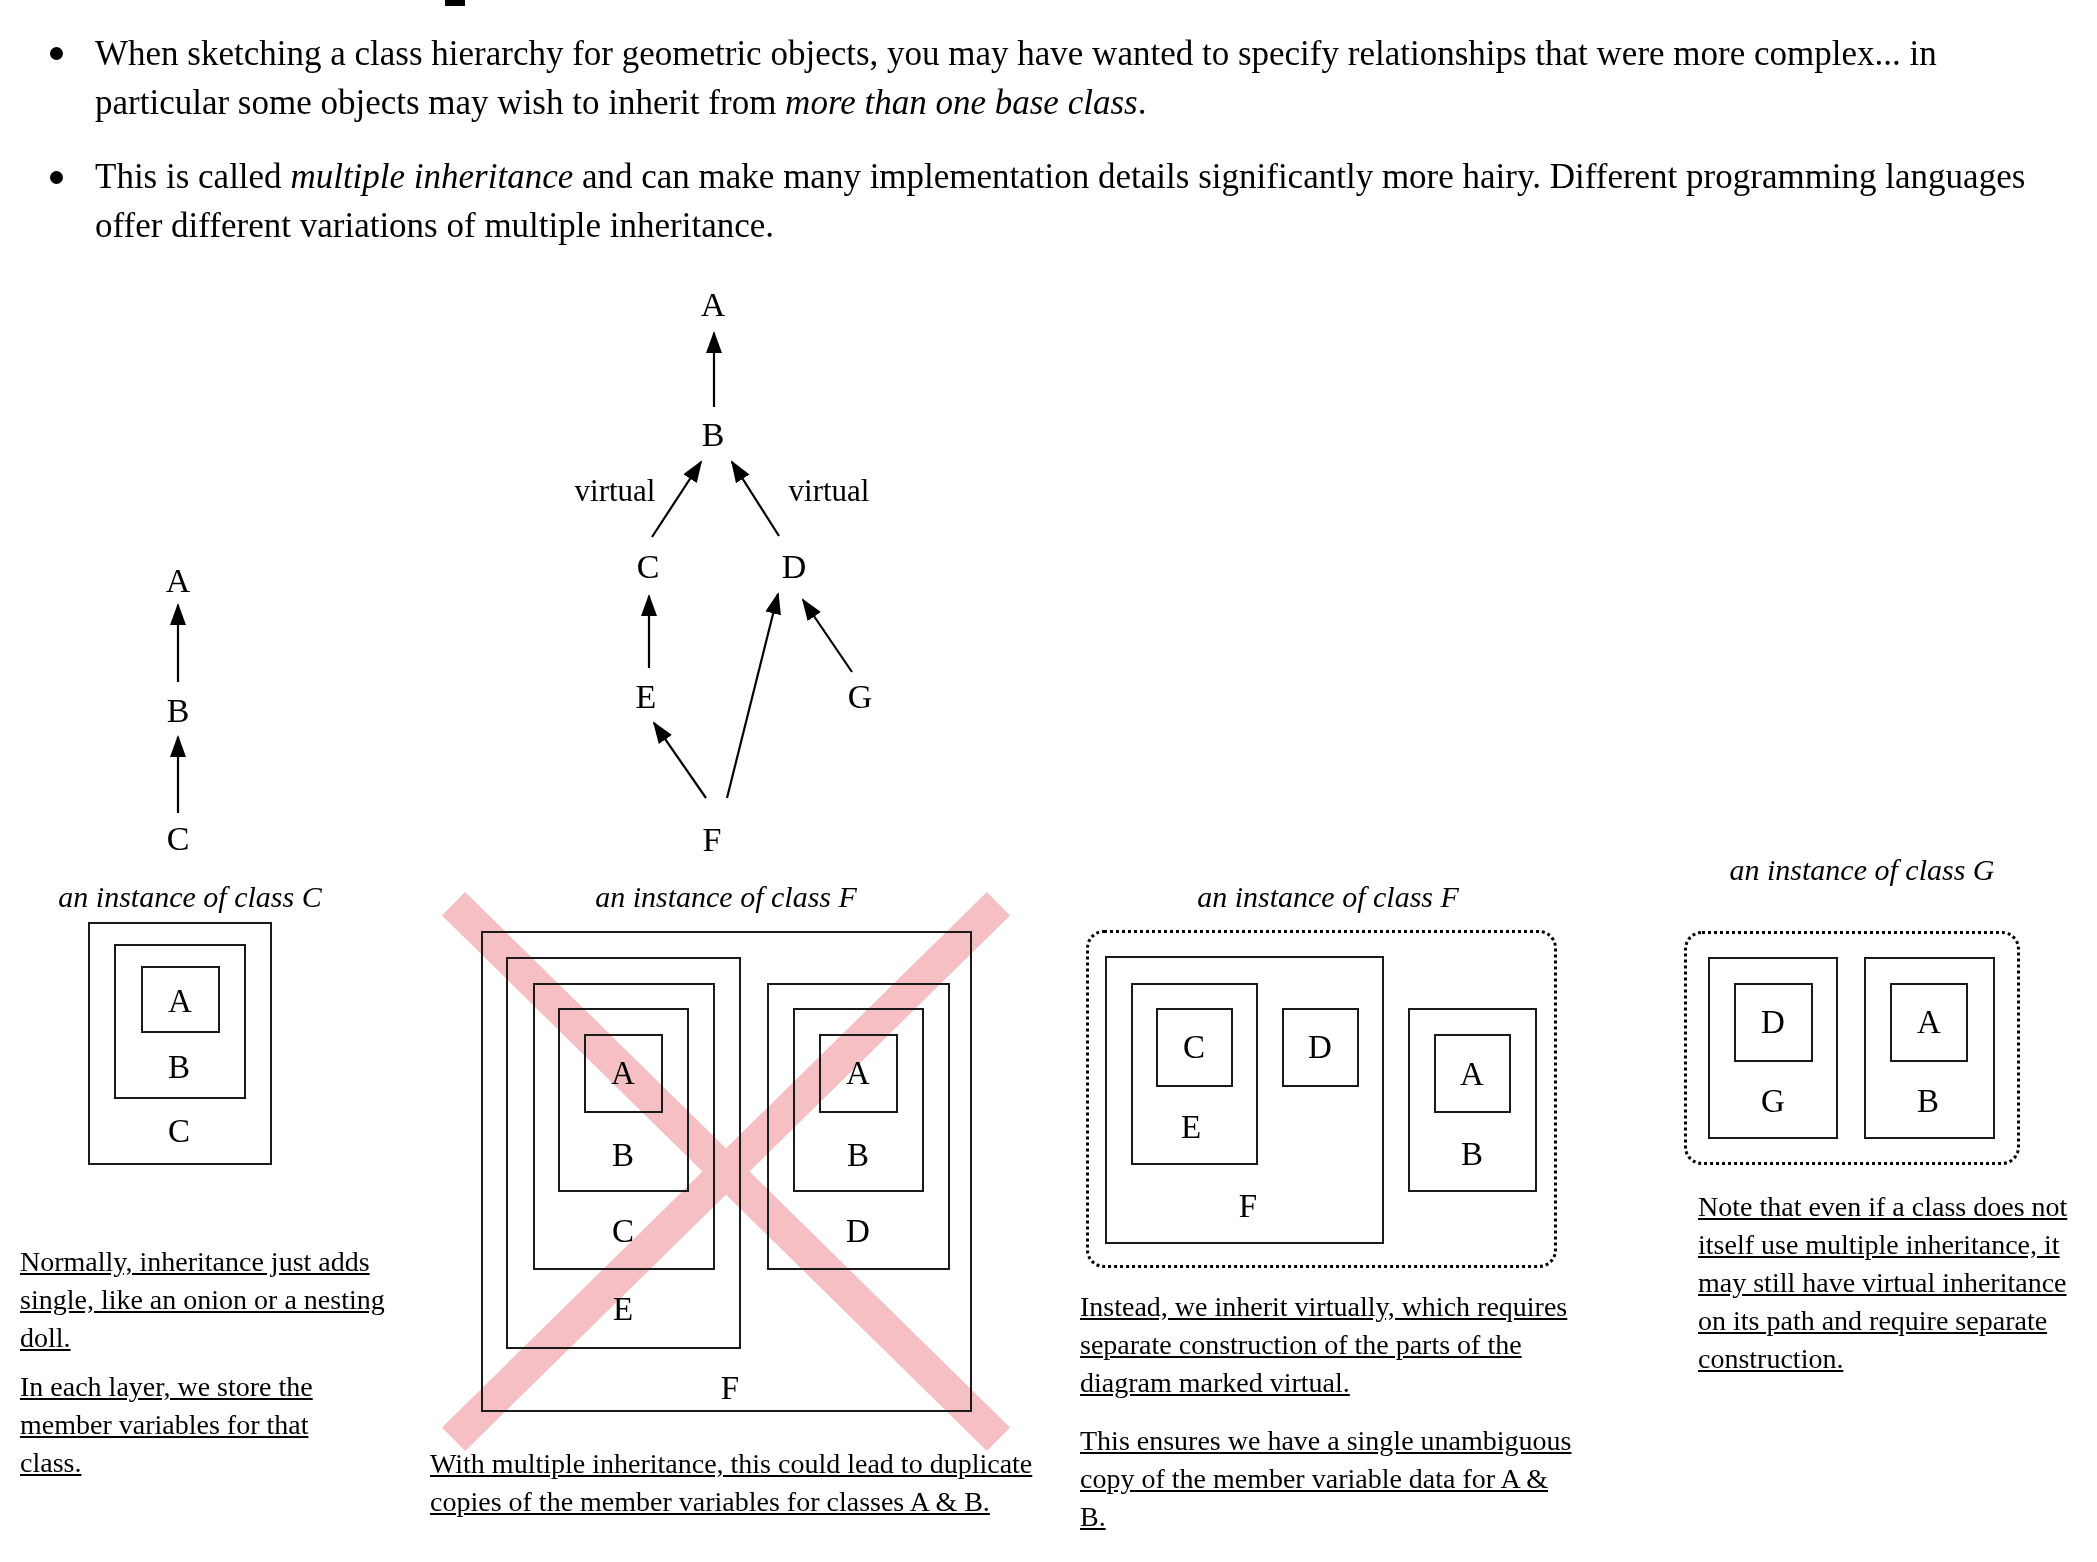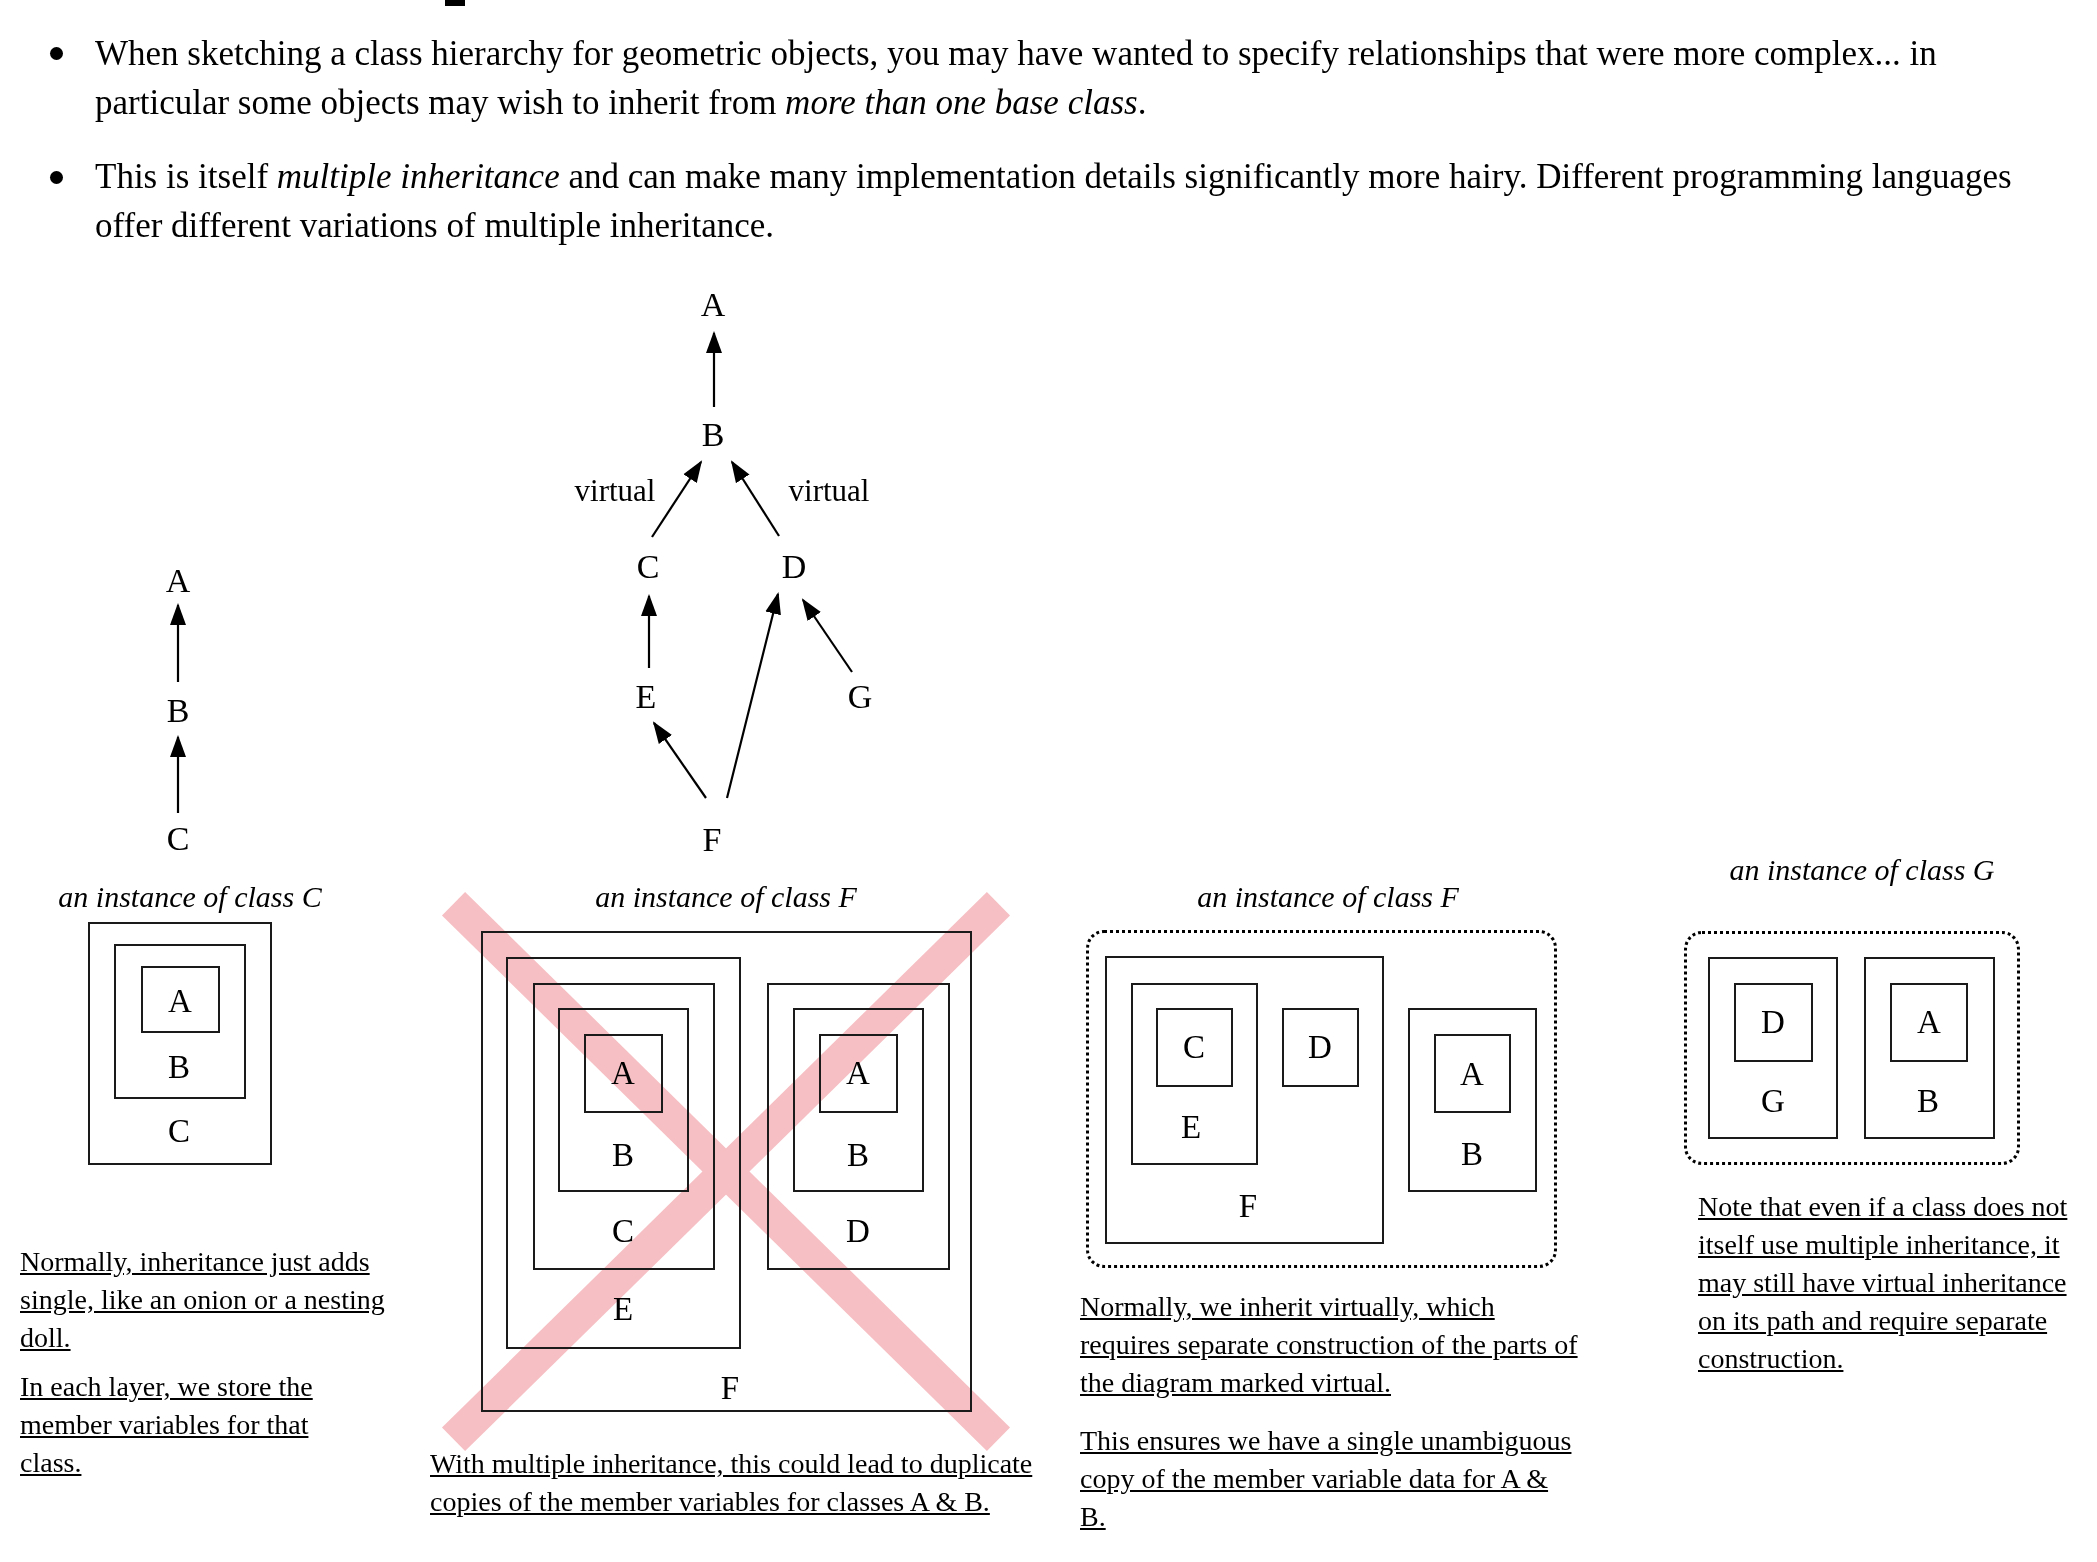--- a/index.html
+++ b/index.html
@@ -33,21 +33,21 @@
 
   <div class="title-fragment"></div>
 
   <div class="bullet-dot" style="left:50px;top:47px;"></div>
   <div class="bullet-text" style="top:29px;">
     <span>When sketching a class hierarchy for geometric objects, you may have wanted to specify relationships that were more complex... in particular some objects may wish to inherit from </span><span class="em">more than one base class</span><span>.</span>
   </div>
 
   <div class="bullet-dot" style="left:50px;top:171px;"></div>
   <div class="bullet-text" style="top:152px;">
-    <span>This is itself </span><span class="em">multiple inheritance</span><span> and can make many implementation details significantly more hairy. Different programming languages offer different variations of multiple inheritance.</span>
+    <span>This is called </span><span class="em">multiple inheritance</span><span> and can make many implementation details significantly more hairy. Different programming languages offer different variations of multiple inheritance.</span>
   </div>
 
   <svg class="arrows" viewBox="0 0 2097 1562" xmlns="http://www.w3.org/2000/svg">
     <defs>
       <marker id="ah" markerUnits="userSpaceOnUse" markerWidth="26" markerHeight="20" refX="20" refY="9" orient="auto">
         <path d="M0,1 L22,9 L0,17 Z" fill="#000"></path>
       </marker>
     </defs>
 
     <line x1="178" y1="682" x2="178" y2="605" stroke="#000" stroke-width="2.2" marker-end="url(#ah)"></line>
@@ -115,21 +115,21 @@
   <div class="bx" style="left:1156px;top:1008px;width:77px;height:79px;"></div>
   <div class="bx" style="left:1282px;top:1008px;width:77px;height:79px;"></div>
   <div class="bx" style="left:1408px;top:1008px;width:129px;height:184px;"></div>
   <div class="bx" style="left:1434px;top:1034px;width:77px;height:79px;"></div>
   <span class="node small-node" style="left:1194px;top:1047px;">C</span>
   <span class="node small-node" style="left:1320px;top:1047px;">D</span>
   <span class="node small-node" style="left:1191px;top:1127px;">E</span>
   <span class="node small-node" style="left:1472px;top:1074px;">A</span>
   <span class="node small-node" style="left:1472px;top:1154px;">B</span>
   <span class="node small-node" style="left:1248px;top:1206px;">F</span>
-  <div class="cap" style="left:1080px;top:1288px;width:500px;">Normally, we inherit virtually, which requires separate construction of the parts of the diagram marked virtual.</div>
+  <div class="cap" style="left:1080px;top:1288px;width:500px;">Instead, we inherit virtually, which requires separate construction of the parts of the diagram marked virtual.</div>
   <div class="cap" style="left:1080px;top:1422px;width:500px;">This ensures we have a single unambiguous copy of the member variable data for A &amp; B.</div>
 
   <span class="fig-title" style="left:1862px;top:853px;">an instance of class G</span>
   <div class="dotted-bx" style="left:1684px;top:931px;width:336px;height:234px;"></div>
   <div class="bx" style="left:1708px;top:957px;width:130px;height:182px;"></div>
   <div class="bx" style="left:1734px;top:983px;width:79px;height:79px;"></div>
   <div class="bx" style="left:1864px;top:957px;width:131px;height:182px;"></div>
   <div class="bx" style="left:1890px;top:983px;width:78px;height:79px;"></div>
   <span class="node small-node" style="left:1773px;top:1022px;">D</span>
   <span class="node small-node" style="left:1773px;top:1101px;">G</span>

